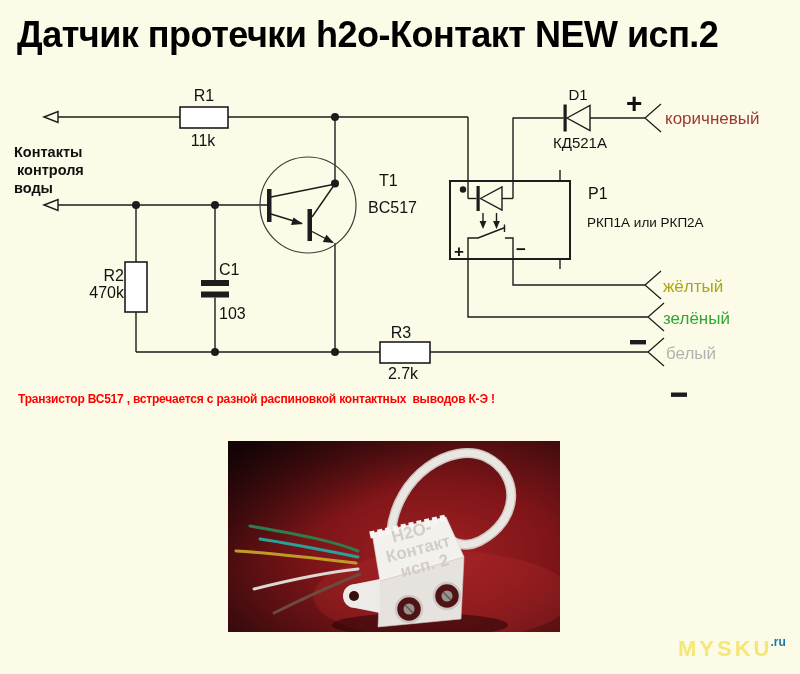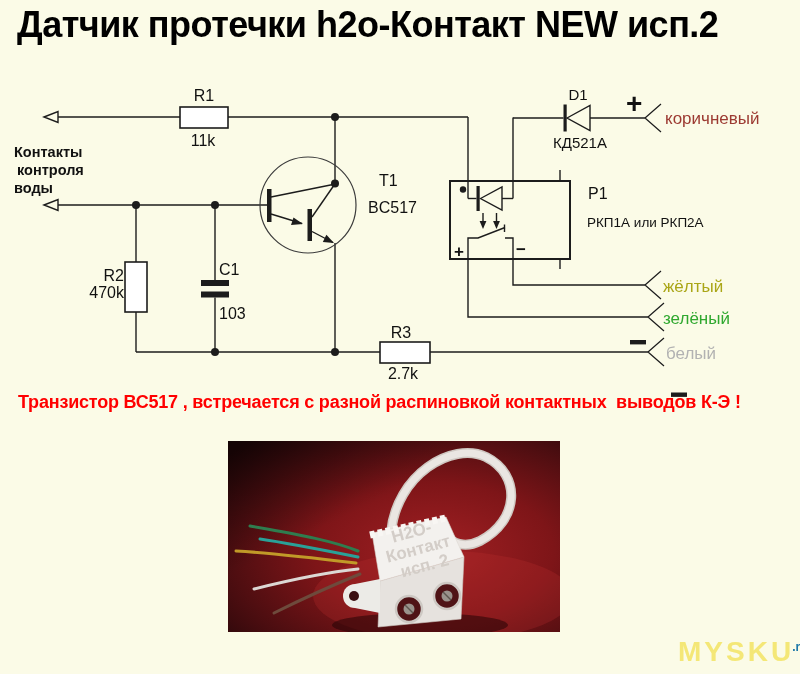--- a/index.html
+++ b/index.html
@@ -4,44 +4,44 @@
 <style>
   html,body{margin:0;padding:0;}
   .page{
     position:relative;
     width:800px;height:674px;
     background:#fbfbe7;
     font-family:"Liberation Sans", sans-serif;
     overflow:hidden;
   }
   .title{
-    position:absolute;left:17px;top:4px;width:775px;
+    position:absolute;left:17px;top:14px;width:775px;
     font-size:36px;font-weight:bold;color:#000;
     letter-spacing:-0.5px;white-space:nowrap;margin:0;
   }
   .warning{
     position:absolute;left:18px;top:392px;width:770px;
-    font-size:18px;font-weight:bold;color:#ff0000;
+    font-size:12px;font-weight:bold;color:#ff0000;
     white-space:pre;letter-spacing:-0.2px;
   }
   .schematic-svg{
     position:absolute;left:0;top:0;width:800px;height:674px;
     pointer-events:none;
   }
   .schematic-svg text{font-family:"Liberation Sans", sans-serif;}
   .photo{
     position:absolute;left:228px;top:441px;width:332px;height:191px;
   }
   .photo svg{display:block;}
   .watermark{
     position:absolute;left:678px;top:636px;width:120px;height:36px;
     text-align:left;white-space:nowrap;
   }
   .wm-main{
-    font-size:28px;font-weight:bold;letter-spacing:3px;
+    font-size:22px;font-weight:bold;letter-spacing:3px;
     color:#f3e35c;opacity:.8;
   }
   .wm-tld{
     font-size:12px;font-weight:bold;color:#0369a1;opacity:.9;
     position:relative;top:-10px;left:-2px;
   }
 </style>
 </head>
 <body>
 

